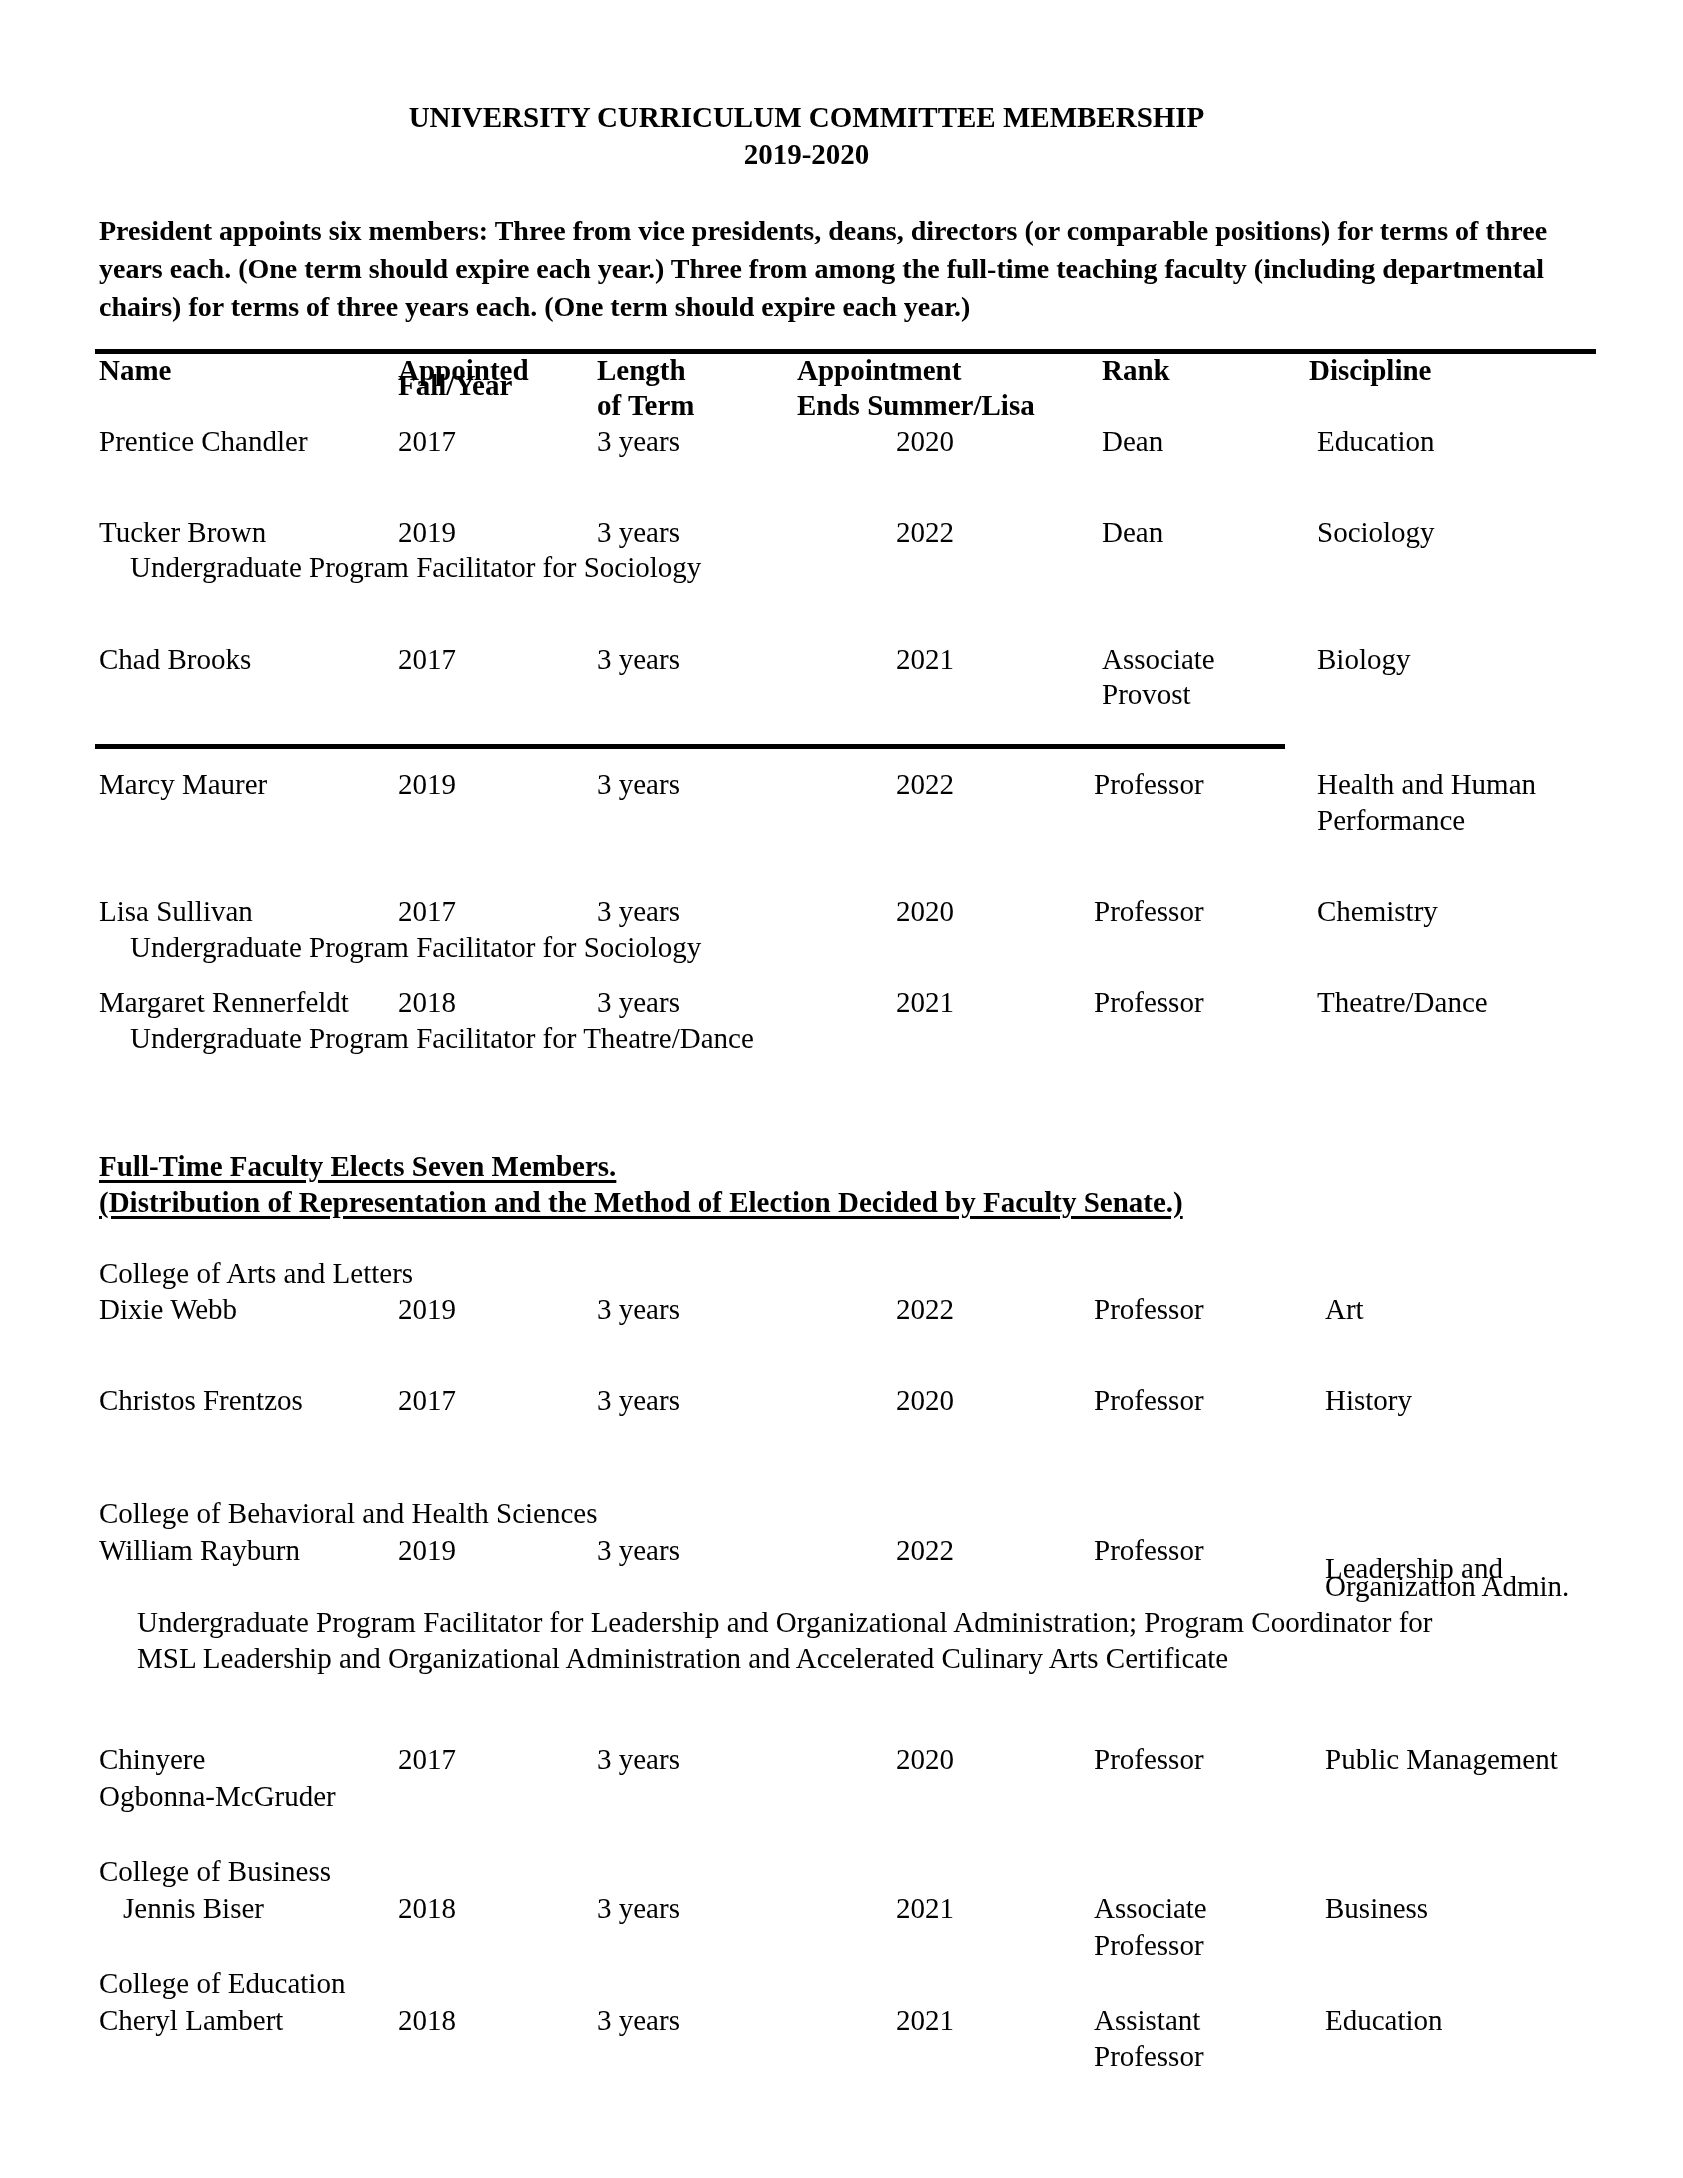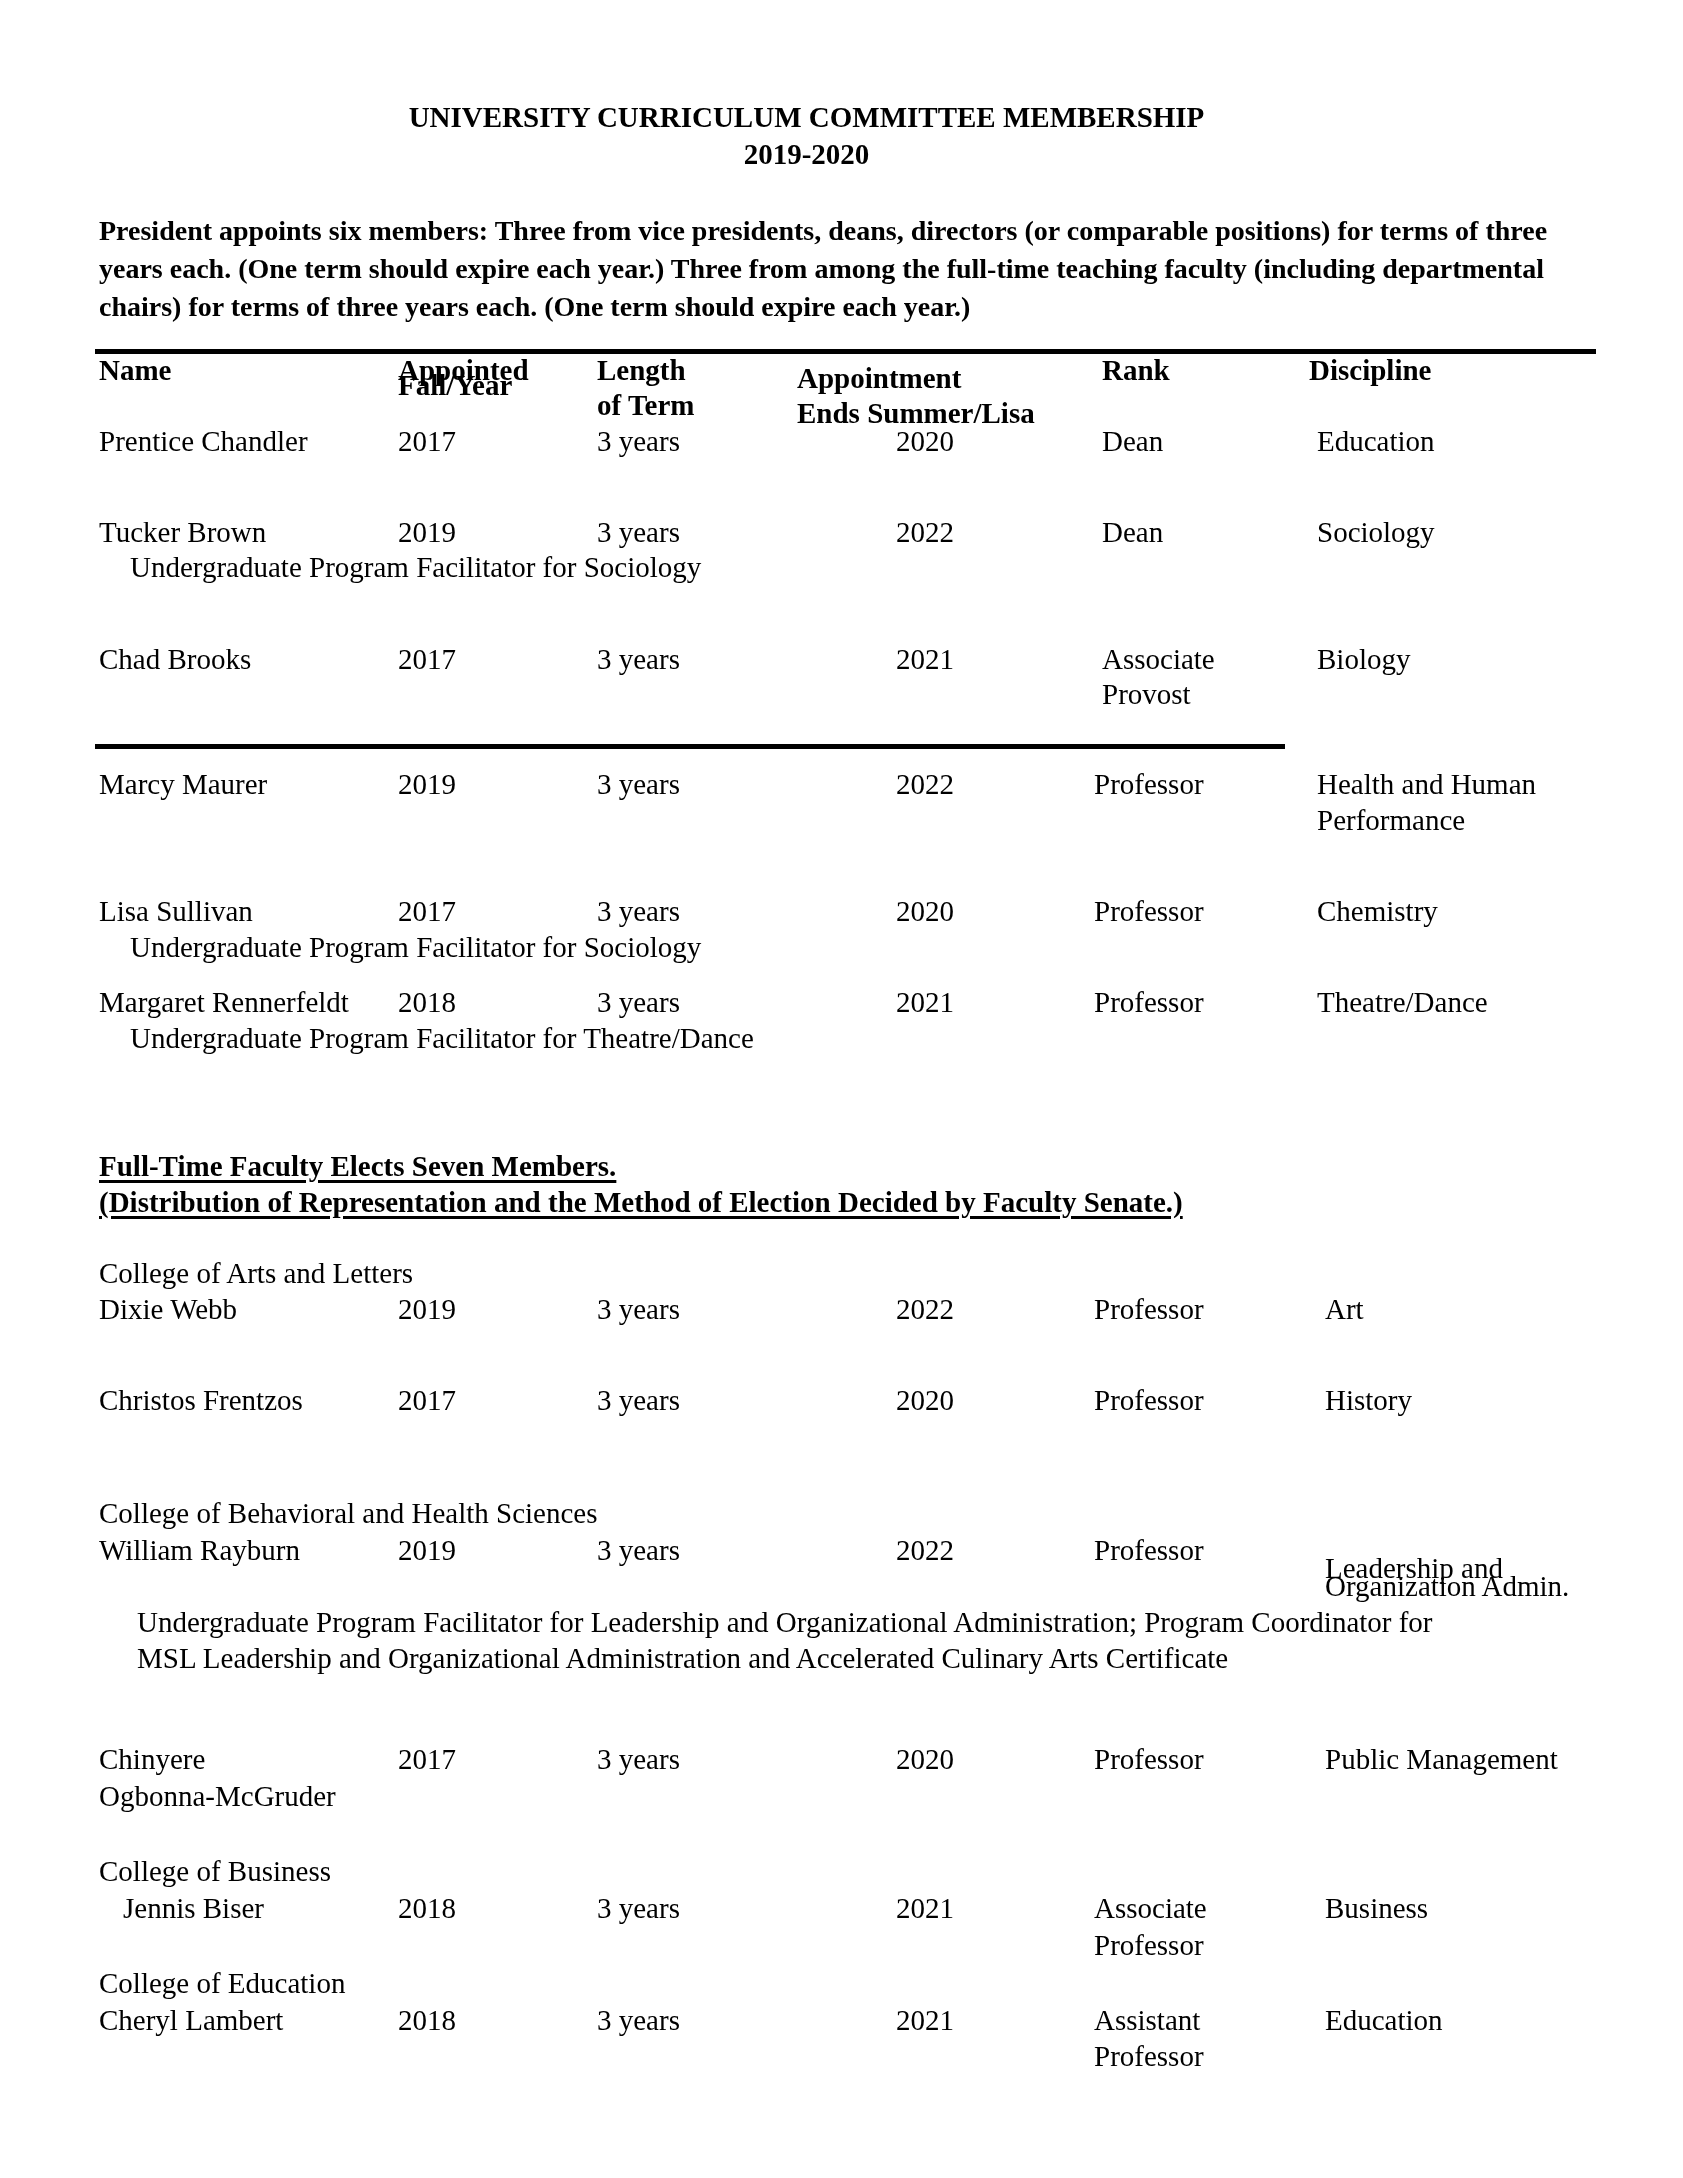--- a/index.html
+++ b/index.html
@@ -8,21 +8,21 @@
   .abs { position: absolute; white-space: nowrap; line-height: 36px; }
   .title { left: 0; width: 1613px; text-align: center; font-weight: bold; font-size: 29px; }
   .intro { left: 99px; width: 1505px; font-weight: bold; font-size: 28px; line-height: 38px; white-space: normal; margin-top: 16px; }
   .rule-top { position: absolute; left: 95px; width: 1501px; top: 349px; height: 5px; background: #000; }
   .rule-mid { position: absolute; left: 95px; width: 1190px; top: 744px; height: 5px; background: #000; }
   .hdr { font-weight: bold; }
   .c-name { left: 99px; }
   .c-year { left: 398px; }
   .c-len  { left: 597px; }
   .c-end  { left: 896px; }
-  .c-end-h{ left: 797px; margin-top: 8px; }
+  .c-end-h{ left: 797px; }
   .c-rank { left: 1102px; }
   .c-rank2{ left: 1094px; }
   .c-disc-h { left: 1309px; }
   .c-disc { left: 1317px; }
   .c-disc2 { left: 1325px; }
   .note { left: 130px; }
   .note2 { left: 137px; }
   .section-title { left: 99px; font-weight: bold; text-decoration: underline; text-decoration-thickness: 3px; text-underline-offset: 4px; }
   .college { left: 99px; }
 </style>

